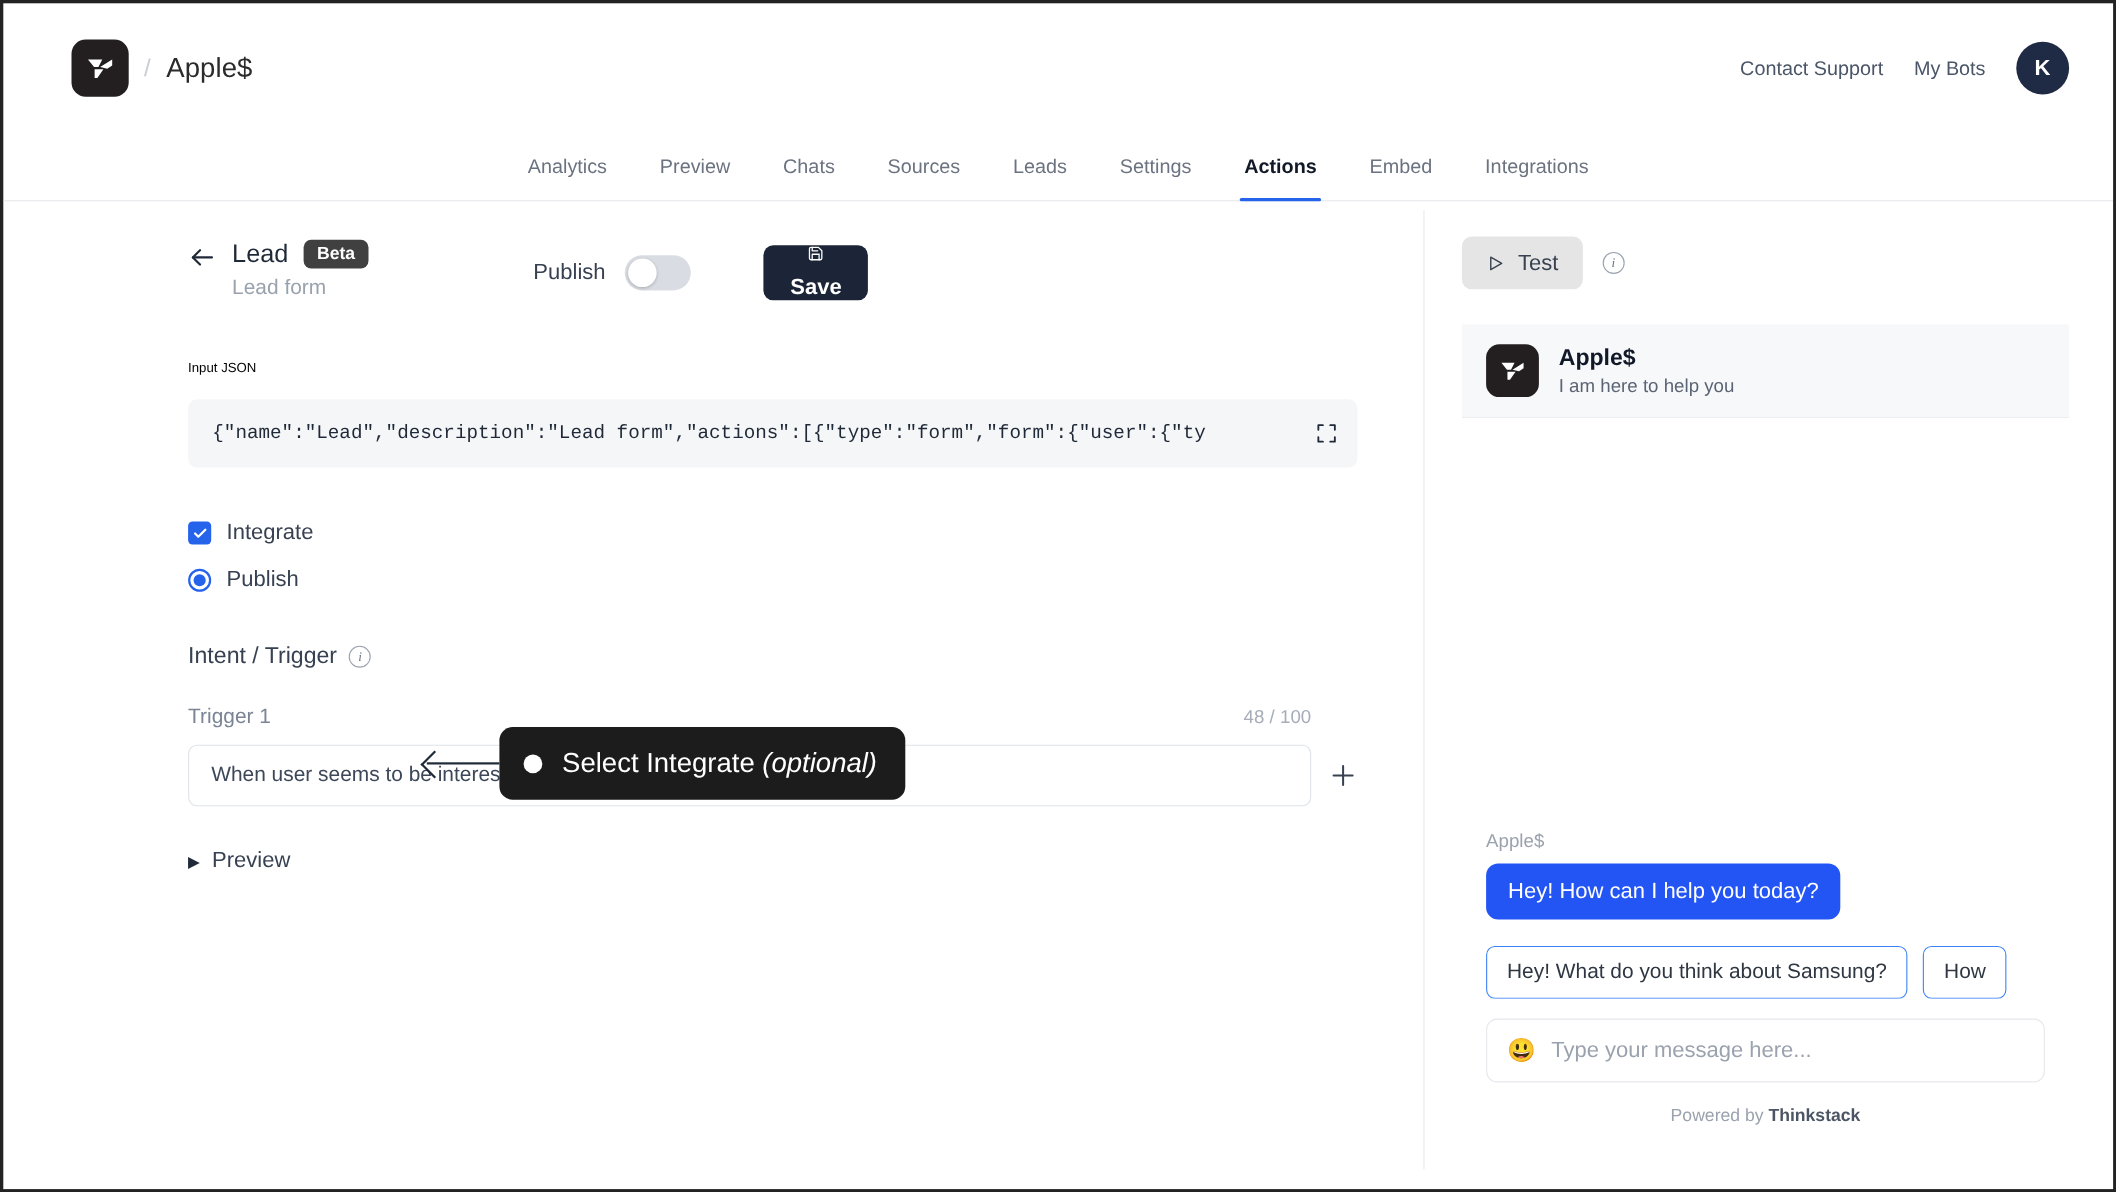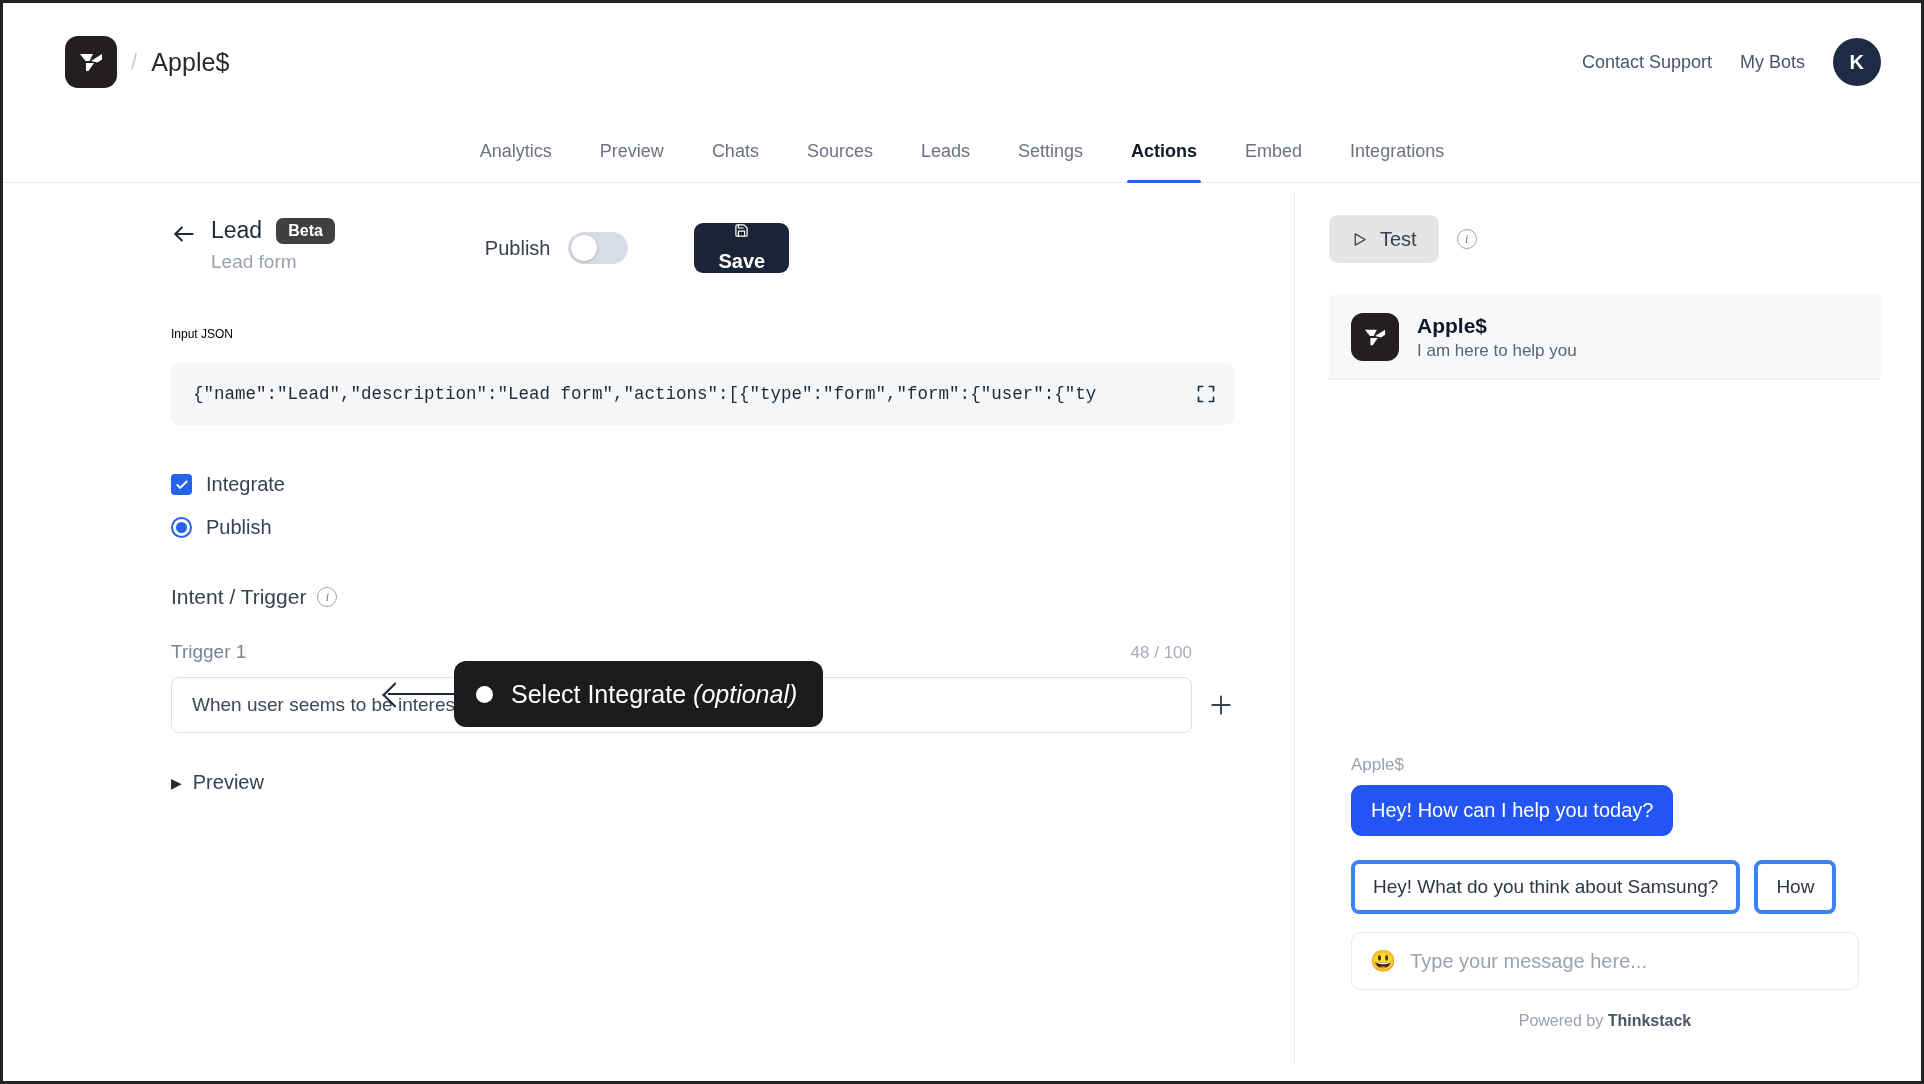--- a/index.html
+++ b/index.html
@@ -236,21 +236,21 @@
   .msg-block { position: absolute; left: 22px; bottom: 24px; }
   .msg-author { font-size: 17px; color: #9aa2ae; margin-bottom: 10px; }
   .bubble {
     background: #2355f5; color: #fff;
     border-radius: 11px; padding: 14px 20px;
     font-size: 20px; display: inline-block;
   }
 
   .chips { display: flex; gap: 14px; padding-left: 22px; overflow: hidden; }
   .chip {
-    border: 4px solid #3b82f6; border-radius: 8px;
+    border: 1px solid #3b82f6; border-radius: 8px;
     padding: 12px 18px; font-size: 19px; color: #2f3742;
     background: #fff; white-space: nowrap; cursor: pointer; flex: none;
   }
 
   .chat-input {
     margin: 18px 22px 0 22px;
     border: 1px solid #e6e8ec; border-radius: 10px;
     height: 58px; display: flex; align-items: center; gap: 14px;
     padding: 0 18px; background: #fff;
   }

